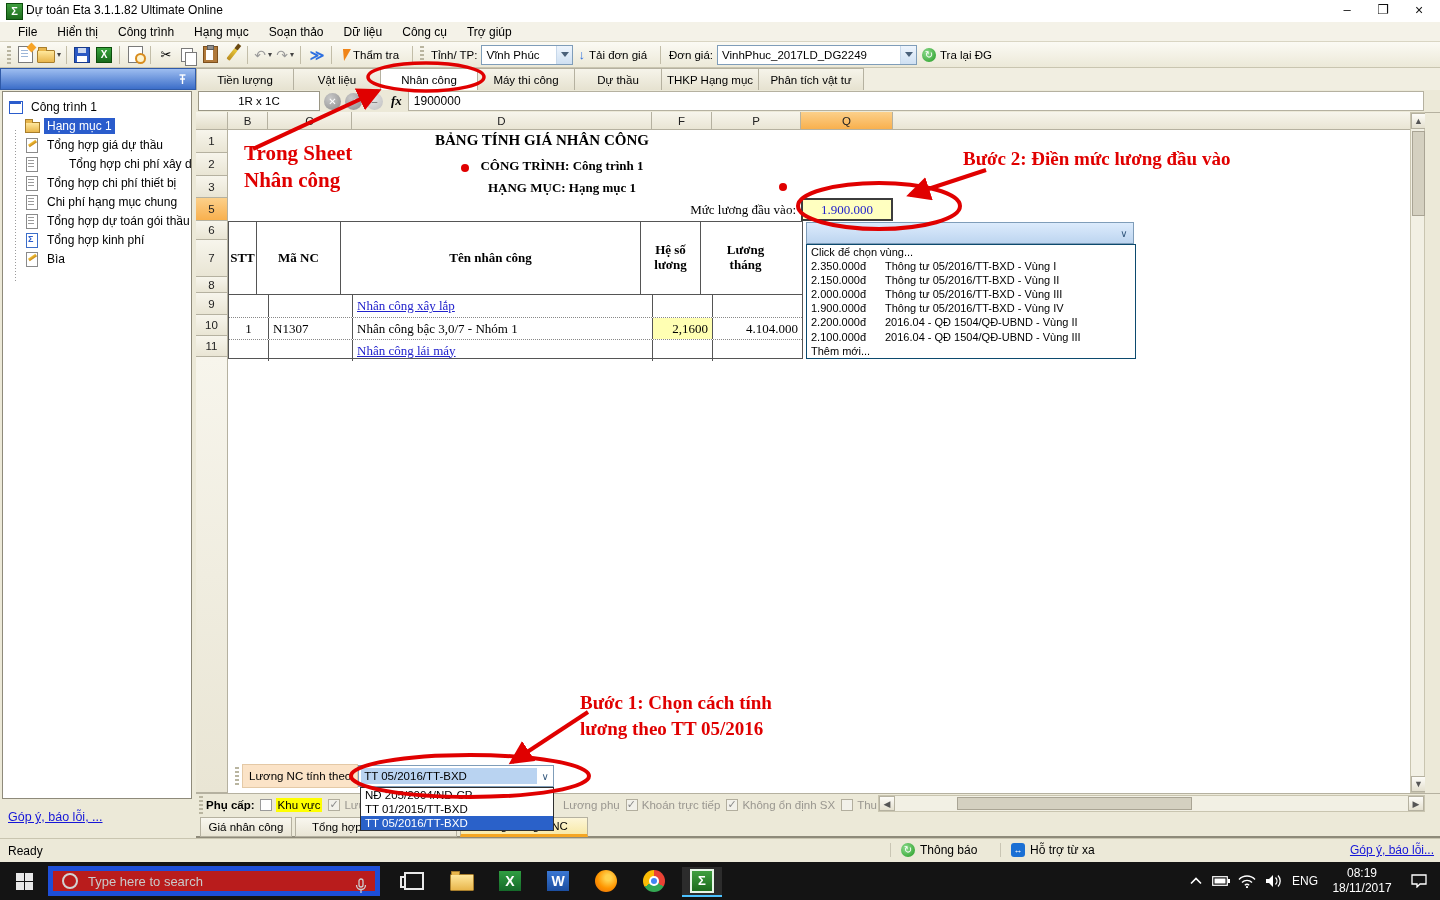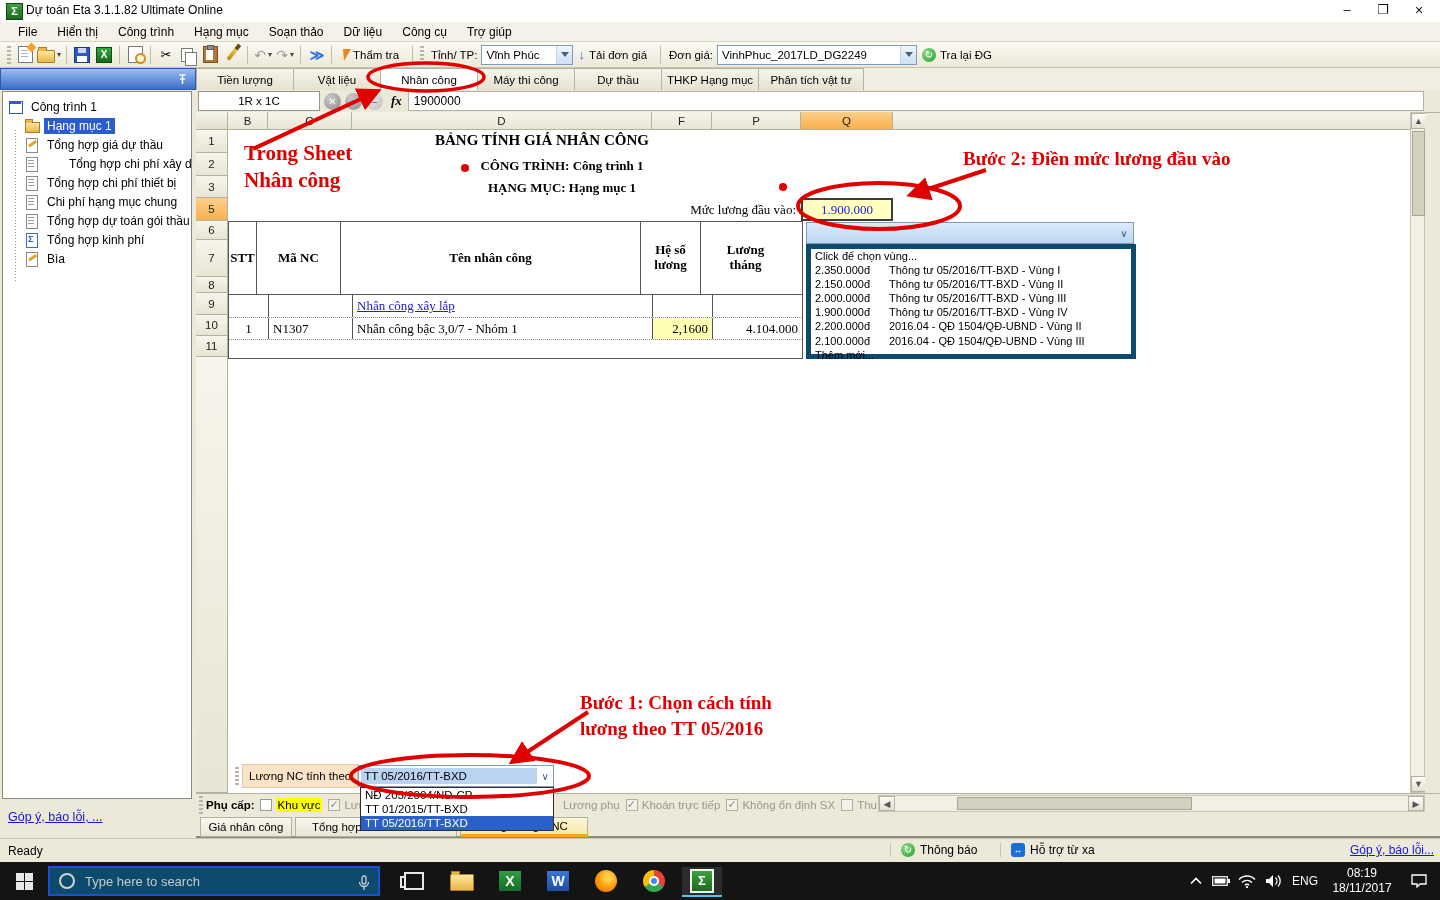--- a/index.html
+++ b/index.html
@@ -83,21 +83,21 @@
   
   #sheet{left:196px;top:112px;width:1229px;height:681px;background:#fff;overflow:hidden;}
   .hcell{position:absolute;background:linear-gradient(#f7f5ec,#e9e5d4);border-right:1px solid #b5b1a0;border-bottom:1px solid #b5b1a0;font-size:11.5px;display:flex;align-items:center;justify-content:center;color:#222;box-sizing:border-box;}
   .hcell.selh{background:linear-gradient(#fcd08a,#f8b04e);}
   .corner{background:linear-gradient(#f7f5ec,#e2ddc9);}
   .sht{position:absolute;font-weight:bold;color:#000;text-align:center;}
   .blue{color:#2222cc;text-decoration:underline;}
   .tblcell{box-sizing:border-box;border-right:1px solid #555;font-size:13px;display:flex;align-items:center;padding:0 4px;}
   
   #rdrop-head{background:linear-gradient(#dcebfc,#bdd5f0);border:1px solid #7f9db9;box-sizing:border-box;display:flex;align-items:center;}
-  #rdrop-list{background:#fff;border:5px solid #0c4a6e;box-sizing:border-box;font-size:11px;}
+  #rdrop-list{background:#fff;border:1px solid #0c4a6e;box-sizing:border-box;font-size:11px;}
   #rdrop-list .opt{height:14.1px;line-height:14px;padding-left:4px;white-space:nowrap;overflow:hidden;}
   #rdrop-list .pr{display:inline-block;width:74px;}
   
   #salcombo{background:#fff;border:1px solid #7f9db9;display:flex;align-items:center;box-sizing:border-box;}
   #salcombo .cv{flex:1;height:16px;line-height:16px;background:#b9d3f1;margin:2px 0 2px 2px;font-size:11.5px;padding-left:3px;white-space:nowrap;}
   #sallist{background:#fff;border:1px solid #2f2f2f;box-sizing:border-box;font-size:11.5px;}
   #sallist .so{height:14px;line-height:14px;padding-left:4px;white-space:nowrap;}
   #sallist .so.sel{background:#2a61c9;color:#fff;}
   .peach{background:#fbe3c7;}
   .cb{width:12px;height:12px;border:1px solid #9a9a9a;background:#fff;display:inline-block;position:relative;flex:0 0 12px;box-sizing:border-box;}
@@ -109,21 +109,21 @@
   
   .sbtrack{background:#f2f0e4;border:1px solid #c9c5b0;box-sizing:border-box;}
   .sbthumb{background:#d4d0c0;border:1px solid #a9a494;box-sizing:border-box;}
   .sbarrow{background:linear-gradient(#fdfcf8,#e4e0cf);border:1px solid #b5b1a0;color:#555;font-size:9px;display:flex;align-items:center;justify-content:center;box-sizing:border-box;}
   
   #statusbar{left:0;top:838px;width:1440px;height:24px;background:#ece9d8;border-top:1px solid #c9c5b0;font-size:12px;}
   
   #taskbar{left:0;top:862px;width:1440px;height:38px;background:#141414;}
   .winlogo{display:grid;grid-template-columns:8px 8px;grid-template-rows:8px 8px;gap:1px;}
   .winlogo div{background:#e8e8e8;}
-  #tsearch{position:absolute;left:48px;top:4px;width:332px;height:30px;background:#0c4a6e;border:2px solid #1d4ed8;display:flex;align-items:center;box-sizing:border-box;color:#c9c9c9;font-size:13px;}
+  #tsearch{position:absolute;left:48px;top:4px;width:332px;height:30px;background:#b91c1c;border:5px solid #1d4ed8;display:flex;align-items:center;box-sizing:border-box;color:#c9c9c9;font-size:13px;}
   .tbicon{position:absolute;top:5px;width:40px;height:28px;display:flex;align-items:center;justify-content:center;}
   .tray{position:absolute;top:0;height:38px;display:flex;align-items:center;justify-content:center;color:#fff;}
   
   .redtx{color:#e00000;font-weight:bold;font-family:"Liberation Serif",serif;z-index:31;}
   #redsvg{position:absolute;left:0;top:0;z-index:30;pointer-events:none;}
 </style>
 </head>
 <body>
 
 <div id="app">
@@ -346,20 +346,27 @@
       </div>
 
       <div style="display:flex;height:21px;border-bottom:1px dotted #888;">
         <div class="tblcell ser" style="width:40px;justify-content:center;">1</div>
         <div class="tblcell ser" style="width:84px;">N1307</div>
         <div class="tblcell ser" style="width:300px;">Nhân công bậc 3,0/7 - Nhóm 1</div>
         <div class="tblcell ser" style="width:60px;justify-content:flex-end;background:#ffffb3;">2,1600</div>
         <div class="tblcell ser" style="width:89px;justify-content:flex-end;border-right:none;">4.104.000</div>
       </div>
 
+      <div style="display:flex;height:21px;">
+        <div class="tblcell" style="width:40px;"></div>
+        <div class="tblcell" style="width:84px;"></div>
+        <div class="tblcell ser blue" style="width:300px;">Nhân công lái máy</div>
+        <div class="tblcell" style="width:60px;"></div>
+        <div class="tblcell" style="width:89px;border-right:none;"></div>
+      </div>
     </div>
 
     <div id="rdrop-head" style="position:absolute;left:610px;top:110px;width:328px;height:22px;z-index:20;">
       <span style="flex:1;"></span>
       <span style="width:18px;text-align:center;color:#35597e;font-size:10px;">∨</span>
     </div>
     <div id="rdrop-list" style="position:absolute;left:610px;top:132px;width:330px;height:115px;z-index:20;">
       <div class="opt">Click để chọn vùng...</div>
       <div class="opt"><span class="pr">2.350.000đ</span><span>Thông tư 05/2016/TT-BXD - Vùng I</span></div>
       <div class="opt"><span class="pr">2.150.000đ</span><span>Thông tư 05/2016/TT-BXD - Vùng II</span></div>

